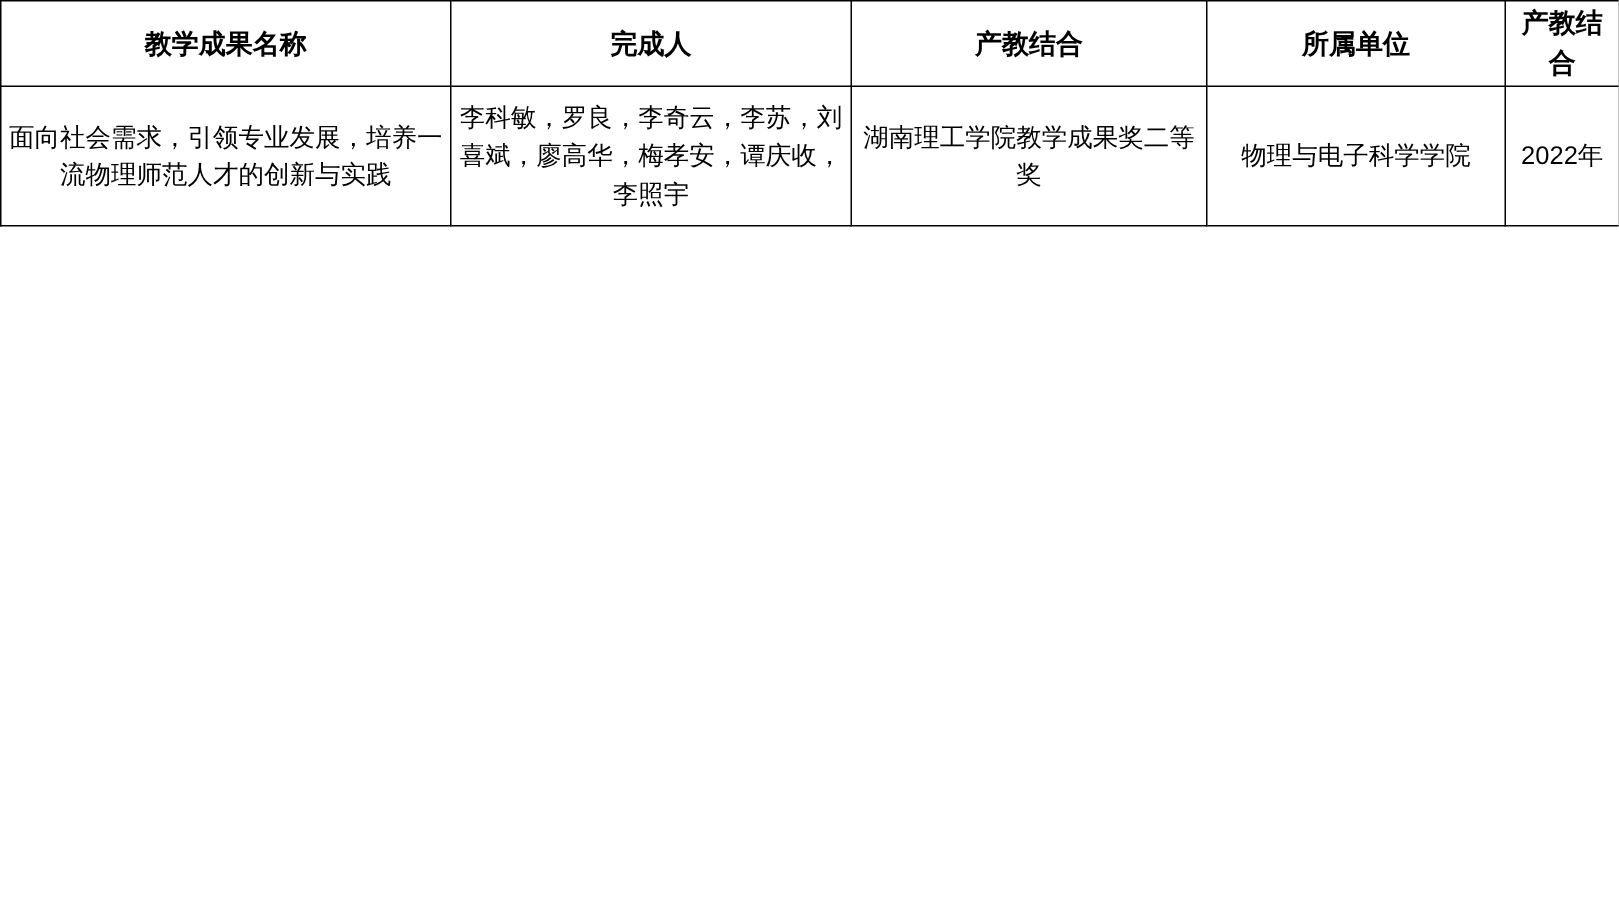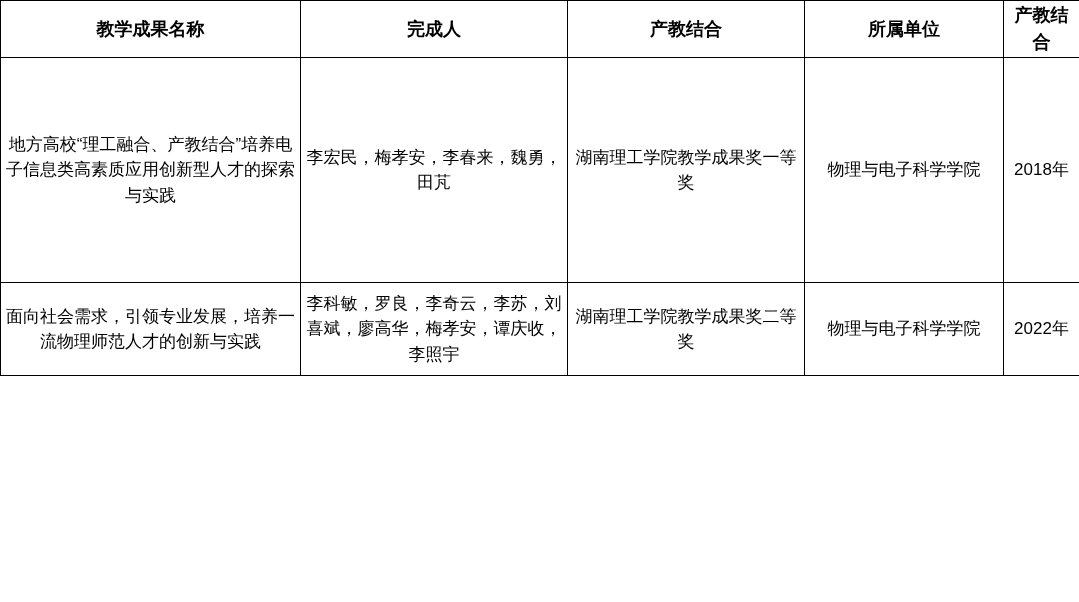--- a/index.html
+++ b/index.html
@@ -89,37 +89,20 @@
   <thead>
     <tr>
       <th>教学成果名称</th>
       <th>完成人</th>
       <th>产教结合</th>
       <th>所属单位</th>
       <th>产教结合</th>
     </tr>
   </thead>
   <tbody>
-    <tr class="row-0">
-      <td class="name-cell">
-          <span class="cell-text">地方高校“理工融合、产教结合”培养电子信息类高素质应用创新型人才的探索与实践</span>
-        </td>
-      <td class="people-cell">
-          <span class="cell-text">李宏民，梅孝安，李春来，魏勇，田芃</span>
-        </td>
-      <td class="award-cell">
-          <span class="cell-text">湖南理工学院教学成果奖一等奖</span>
-        </td>
-      <td class="unit-cell">
-          <span class="cell-text">物理与电子科学学院</span>
-        </td>
-      <td class="time-cell">
-          <span class="cell-text">2018年</span>
-        </td>
-    </tr>
     <tr class="row-4">
       <td class="name-cell">
           <span class="cell-text">面向社会需求，引领专业发展，培养一流物理师范人才的创新与实践</span>
         </td>
       <td class="people-cell">
           <span class="cell-text">李科敏，罗良，李奇云，李苏，刘喜斌，廖高华，梅孝安，谭庆收，李照宇</span>
         </td>
       <td class="award-cell">
           <span class="cell-text">湖南理工学院教学成果奖二等奖</span>
         </td>

